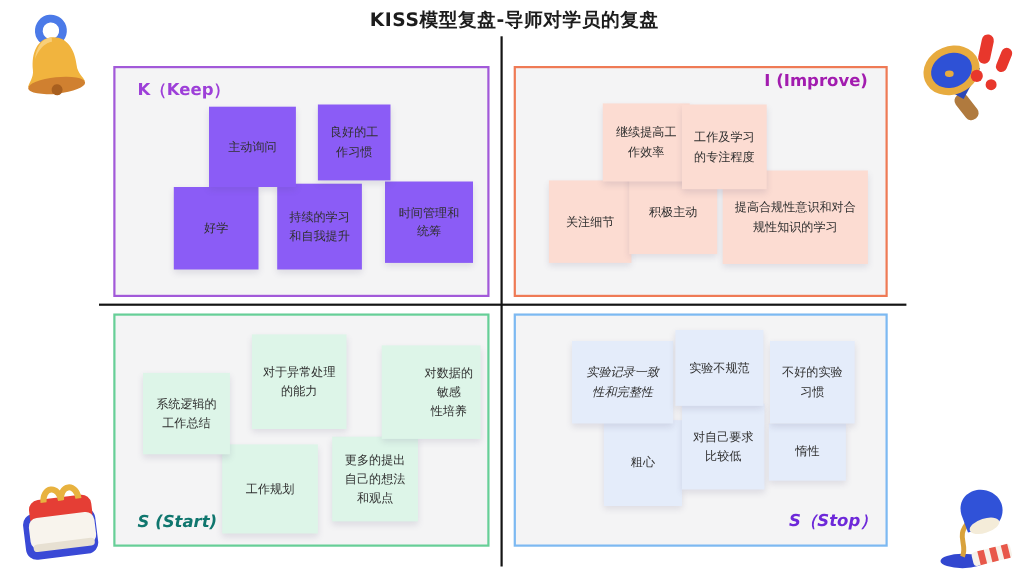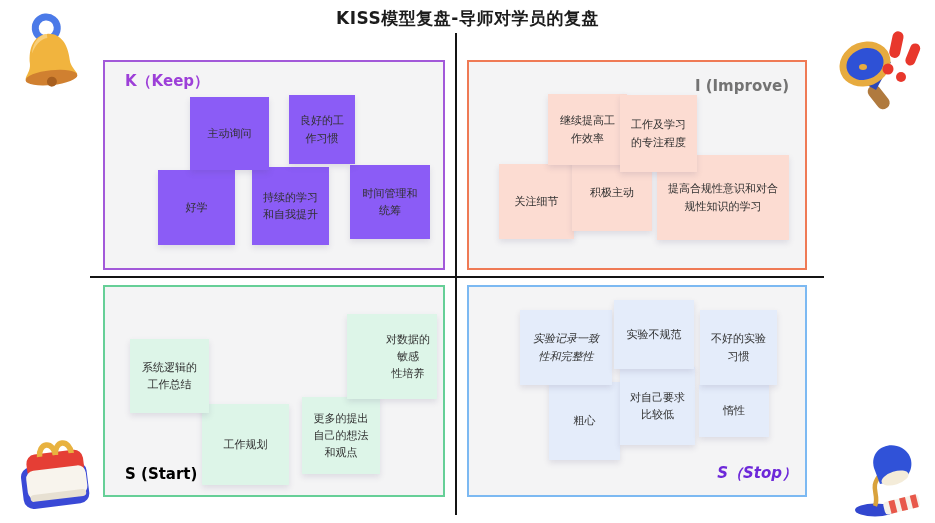--- a/index.html
+++ b/index.html
@@ -15,22 +15,22 @@
   .divider.h { left:90px; top:276px; width:734px; height:2px; }
 
   .quadrant { position:absolute; background:#f4f4f5; border:2px solid; }
   .quadrant.keep    { left:103px; top:60px;  width:342px; height:210px; border-color:#a259d9; }
   .quadrant.improve { left:467px; top:60px;  width:340px; height:210px; border-color:#ef7a55; }
   .quadrant.start   { left:103px; top:285px; width:342px; height:212px; border-color:#66cf97; }
   .quadrant.stop    { left:467px; top:285px; width:340px; height:212px; border-color:#7cb9f2; }
 
   .q-label { position:absolute; font-size:15px; font-weight:700; white-space:nowrap; }
   .quadrant.keep    .q-label { left:20px;  top:10px;   color:#9d3fd8; }
-  .quadrant.improve .q-label { right:16px; top:15px;   color:#737373; }
-  .quadrant.start   .q-label { left:20px;  bottom:12px; color:#000000; }
+  .quadrant.improve .q-label { right:16px; top:2px;   color:#a21caf; }
+  .quadrant.start   .q-label { left:20px;  bottom:12px; color:#0f766e;font-style:italic; }
   .quadrant.stop    .q-label { right:8px; bottom:12px; color:#6d28d9;font-style:italic; }
 
   .note { position:absolute; display:flex; align-items:center; justify-content:center;
           text-align:center; white-space:pre-line; font-size:11px; line-height:1.55;
           color:#303030; padding:4px; z-index:1;
           box-shadow:0 3px 6px rgba(80,70,110,0.14); }
   .note.front { z-index:2; }
   .quadrant.keep    .note { background:#8b5cf6; }
   .quadrant.improve .note { background:#fcdcd2; }
   .quadrant.start   .note { background:#ddf5e8; }
@@ -73,20 +73,22 @@
     <div class="note" style="left:30px;top:102px;width:75px;height:75px;">关注细节</div>
     <div class="note" style="left:103px;top:93px;width:80px;height:76px;">积极主动</div>
     <div class="note" style="left:188px;top:93px;width:132px;height:85px;">提高合规性意识和对合
 规性知识的学习</div>
   </div>
 
   <div class="quadrant start">
     <div class="q-label">S (Start)</div>
     <div class="note front" style="left:25px;top:52px;width:79px;height:74px;">系统逻辑的
 工作总结</div>
+    <div class="note front" style="left:124px;top:17px;width:86px;height:86px;">对于异常处理
+的能力</div>
     <div class="note front" style="left:242px;top:27px;width:90px;height:85px;padding-left:36px;">对数据的敏感
 性培养</div>
     <div class="note" style="left:97px;top:117px;width:87px;height:81px;">工作规划</div>
     <div class="note" style="left:197px;top:110px;width:78px;height:77px;">更多的提出
 自己的想法
 和观点</div>
   </div>
 
   <div class="quadrant stop">
     <div class="q-label">S（Stop）</div>

